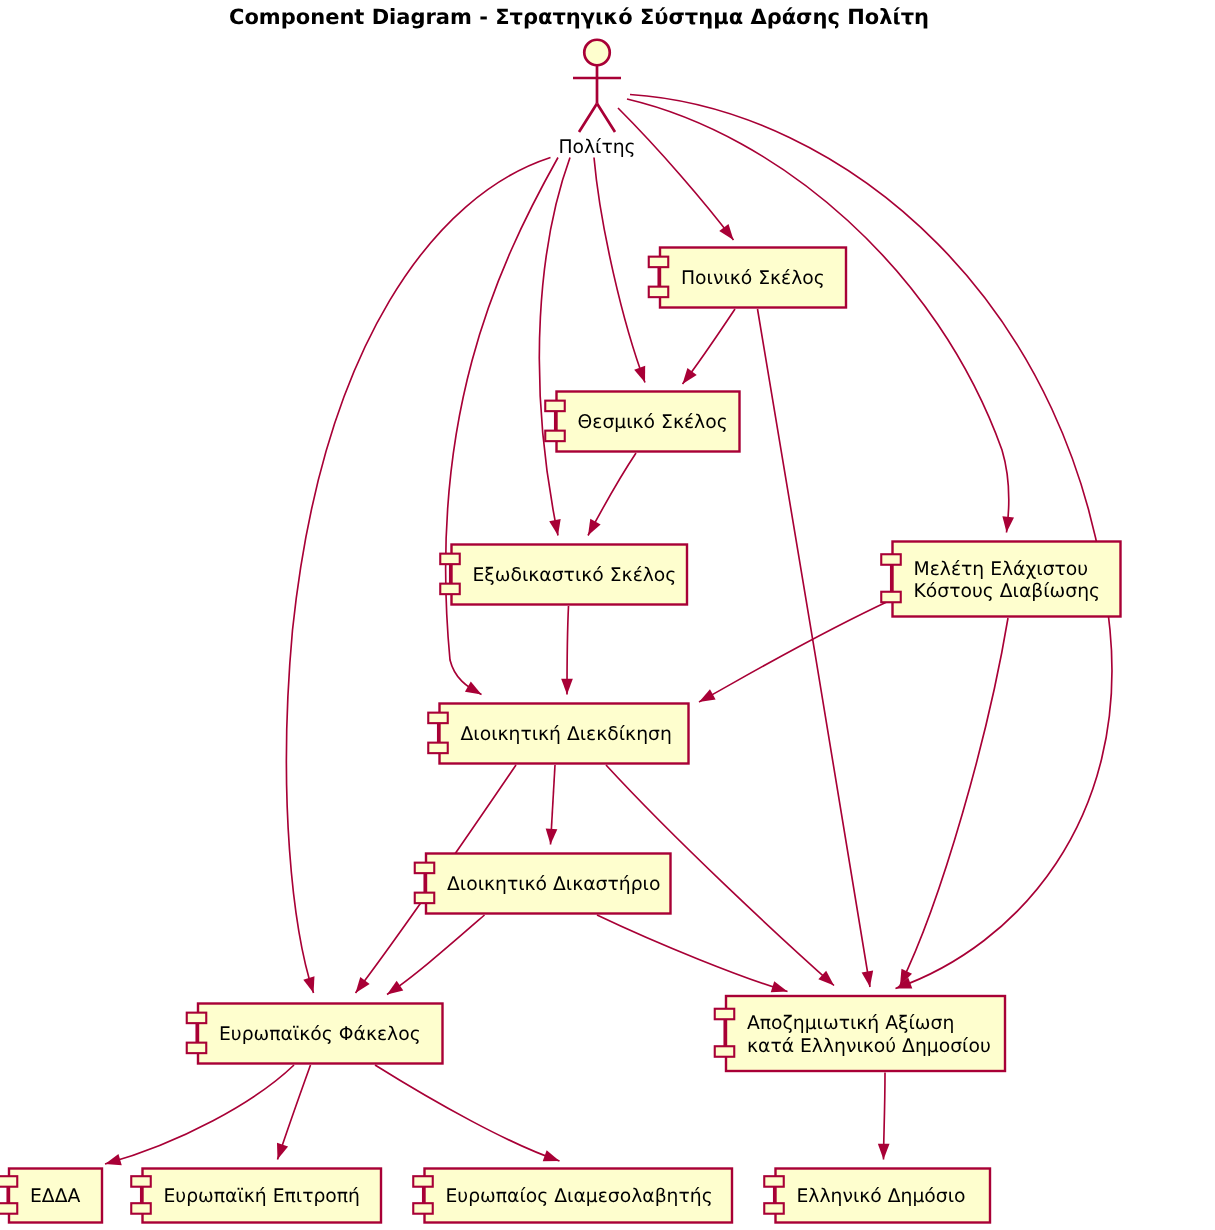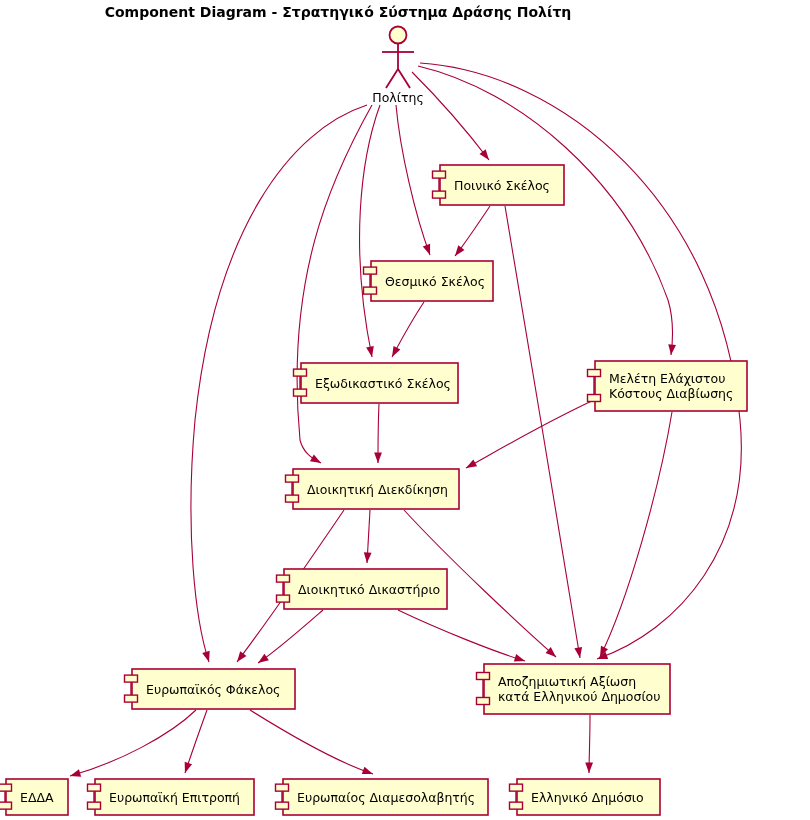--- a/index.html
+++ b/index.html
@@ -24,20 +24,21 @@
     top: 4px;
     left: 0;
     width: 676px;
     text-align: center;
     font-family: "DejaVu Sans", sans-serif;
     font-size: 14px;
     font-weight: bold;
     color: #000000;
     letter-spacing: 0px;
     white-space: nowrap;
+    padding-left: 48px;
   }
   svg#canvas {
     position: absolute;
     top: 0;
     left: 0;
     width: 810px;
     height: 820px;
     display: block;
   }
   .edge {

